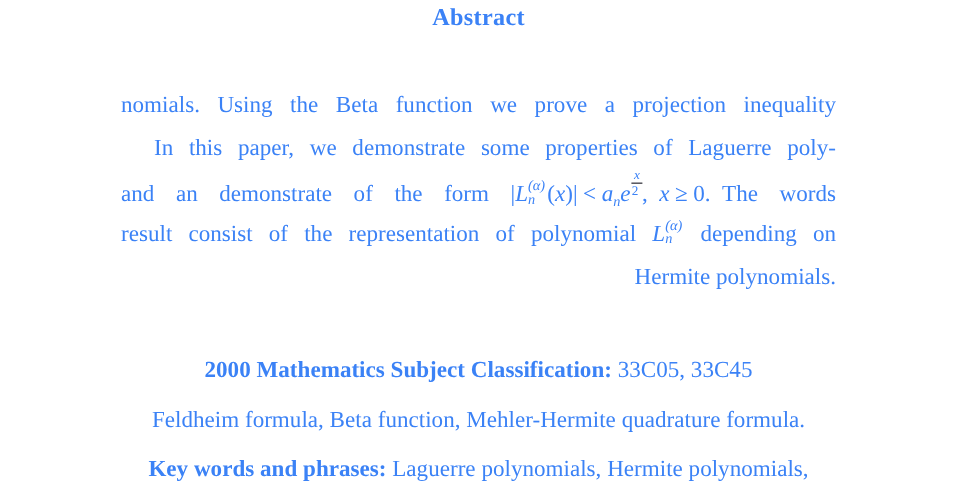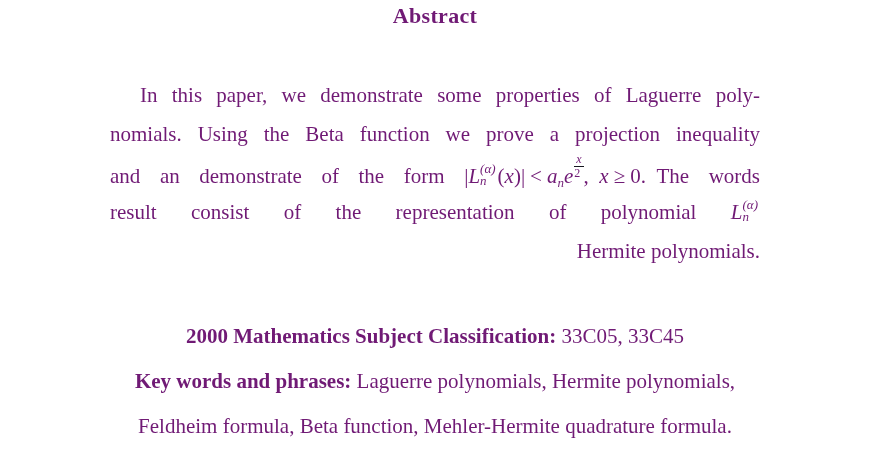--- a/index.html
+++ b/index.html
@@ -1,21 +1,21 @@
 <!DOCTYPE html>
 <html><head>
 <meta charset="utf-8">
 <style>
   html, body { margin: 0; padding: 0; background: #ffffff; }
   .page {
     position: relative;
     width: 870px;
     height: 457px;
     background: #ffffff;
-    color: #701a75;
+    color: #3b82f6;
     font-family: "Liberation Serif", "DejaVu Serif", serif;
     overflow: hidden;
   }
   .abs-heading {
     position: absolute;
     top: 3px;
     left: 110px;
     width: 650px;
     margin: 0;
     text-align: center;
@@ -96,39 +96,39 @@
 </style>
 </head>
 <body>
 
 <div class="page">
 
   <h2 class="abs-heading">Abstract</h2>
 
   <div class="abs-body">
 
+    <div class="jline">nomials. Using the Beta function we prove a projection inequality</div>
+
     <div class="jline indent">In this paper, we demonstrate some properties of Laguerre poly-</div>
-
-    <div class="jline">nomials. Using the Beta function we prove a projection inequality</div>
 
     <div class="jline"><span>and an demonstrate of the form </span><span><span>|</span><span class="mi">L</span><span class="supsub">
             <span class="s-sup">(α)</span>
             <span class="s-sub">n</span>
           </span><span>(</span><span class="mi">x</span><span>)</span><span>|</span><span class="rel">&lt;</span><span class="mi">a</span><span class="sub-n">n</span><span class="mi">e</span><span class="expfrac"><span class="num">x</span><span class="den">2</span></span><span>,</span> <span class="mi">x</span><span class="rel">≥</span><span>0.</span></span> <span>The words</span></div>
 
     <div class="jline"><span>result consist of the representation of polynomial </span><span><span class="mi">L</span><span class="supsub">
             <span class="s-sup">(α)</span>
             <span class="s-sub">n</span>
-          </span></span></div>
+          </span></span><span> depending on</span></div>
 
     <div class="lastline">Hermite polynomials.</div>
   </div>
 
   <div class="meta-block">
 
     <div class="meta-line"><span class="meta-label">2000 Mathematics Subject Classification:</span><span> 33C05, 33C45</span></div>
 
+    <div class="meta-line">Feldheim formula, Beta function, Mehler-Hermite quadrature formula.</div>
+
     <div class="meta-line"><span class="meta-label">Key words and phrases:</span><span> Laguerre polynomials, Hermite polynomials,</span></div>
-
-    <div class="meta-line">Feldheim formula, Beta function, Mehler-Hermite quadrature formula.</div>
   </div>
 
 </div>
 
 </body></html>

